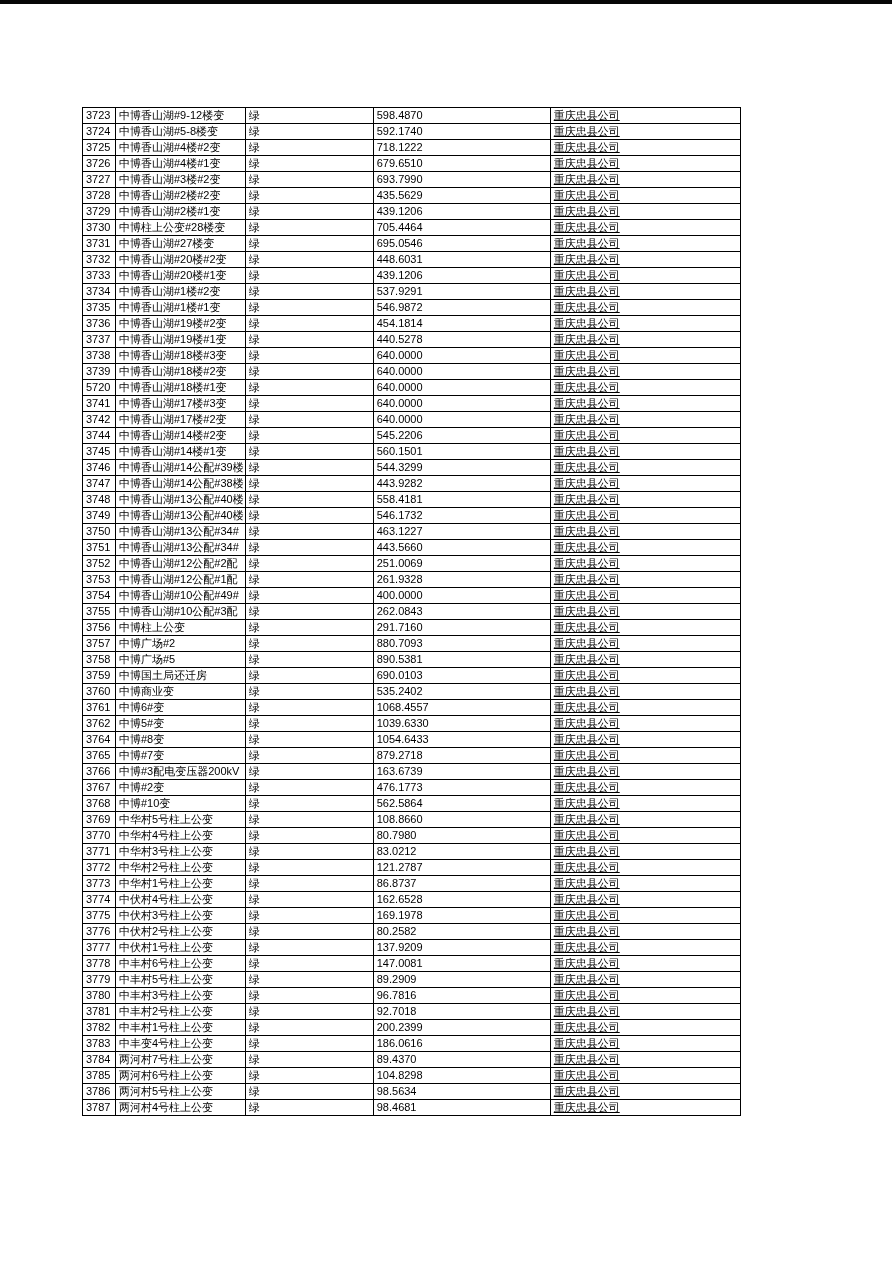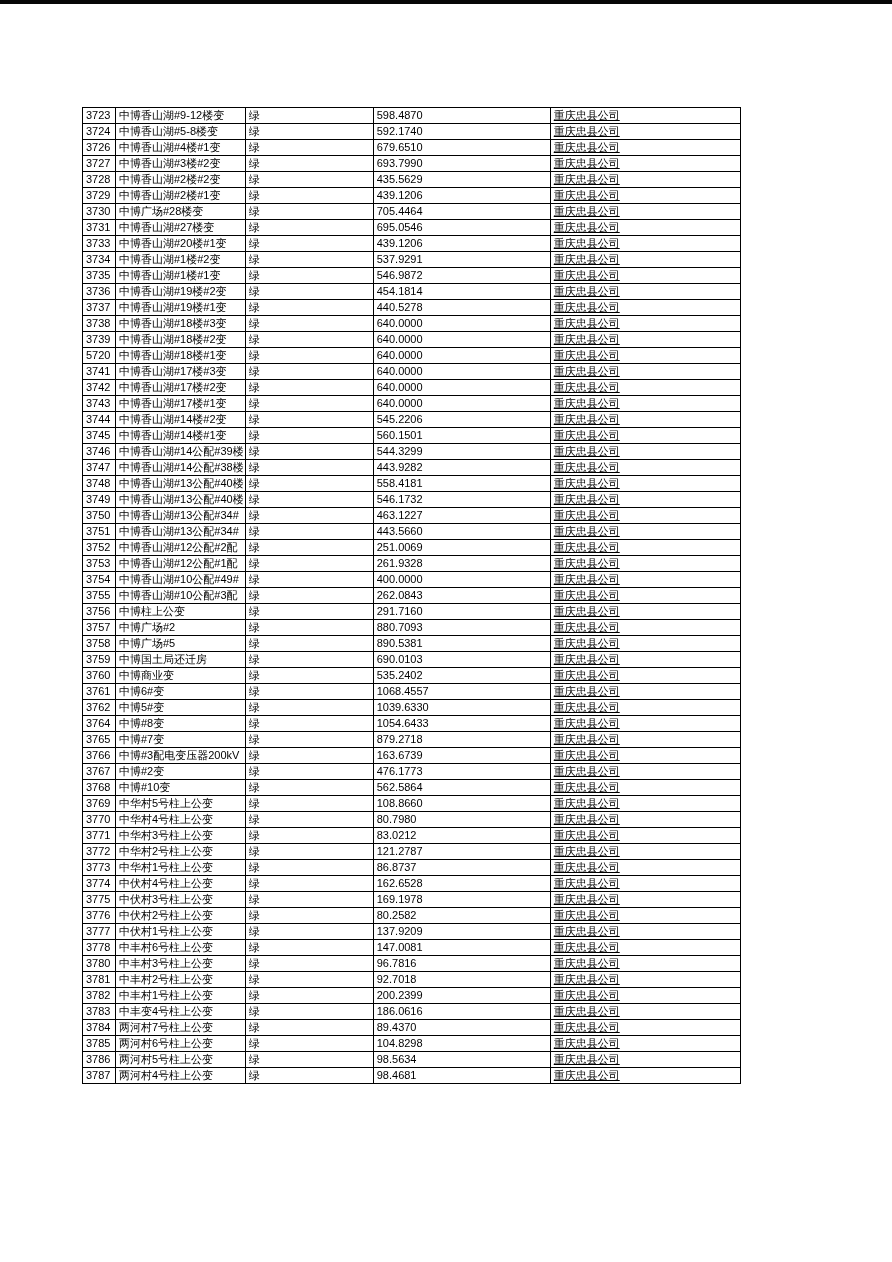--- a/index.html
+++ b/index.html
@@ -76,20 +76,27 @@
     </tr>
 
     <tr>
       <td>3724</td>
       <td>中博香山湖#5-8楼变</td>
       <td>绿</td>
       <td>592.1740</td>
       <td class="company">重庆忠县公司</td>
     </tr>
 
+    <tr>
+      <td>3725</td>
+      <td>中博香山湖#4楼#2变</td>
+      <td>绿</td>
+      <td>718.1222</td>
+      <td class="company">重庆忠县公司</td>
+    </tr>
 
     <tr>
       <td>3726</td>
       <td>中博香山湖#4楼#1变</td>
       <td>绿</td>
       <td>679.6510</td>
       <td class="company">重庆忠县公司</td>
     </tr>
 
     <tr>
@@ -111,34 +118,41 @@
     <tr>
       <td>3729</td>
       <td>中博香山湖#2楼#1变</td>
       <td>绿</td>
       <td>439.1206</td>
       <td class="company">重庆忠县公司</td>
     </tr>
 
     <tr>
       <td>3730</td>
-      <td>中博广场#28楼变</td>
+      <td>中博柱上公变#28楼变</td>
       <td>绿</td>
       <td>705.4464</td>
       <td class="company">重庆忠县公司</td>
     </tr>
 
     <tr>
       <td>3731</td>
       <td>中博香山湖#27楼变</td>
       <td>绿</td>
       <td>695.0546</td>
       <td class="company">重庆忠县公司</td>
     </tr>
 
+    <tr>
+      <td>3732</td>
+      <td>中博香山湖#20楼#2变</td>
+      <td>绿</td>
+      <td>448.6031</td>
+      <td class="company">重庆忠县公司</td>
+    </tr>
 
     <tr>
       <td>3733</td>
       <td>中博香山湖#20楼#1变</td>
       <td>绿</td>
       <td>439.1206</td>
       <td class="company">重庆忠县公司</td>
     </tr>
 
     <tr>
@@ -206,27 +220,20 @@
     </tr>
 
     <tr>
       <td>3742</td>
       <td>中博香山湖#17楼#2变</td>
       <td>绿</td>
       <td>640.0000</td>
       <td class="company">重庆忠县公司</td>
     </tr>
 
-    <tr>
-      <td>3743</td>
-      <td>中博香山湖#17楼#1变</td>
-      <td>绿</td>
-      <td>640.0000</td>
-      <td class="company">重庆忠县公司</td>
-    </tr>
 
     <tr>
       <td>3744</td>
       <td>中博香山湖#14楼#2变</td>
       <td>绿</td>
       <td>545.2206</td>
       <td class="company">重庆忠县公司</td>
     </tr>
 
     <tr>
@@ -487,20 +494,27 @@
     </tr>
 
     <tr>
       <td>3778</td>
       <td>中丰村6号柱上公变</td>
       <td>绿</td>
       <td>147.0081</td>
       <td class="company">重庆忠县公司</td>
     </tr>
 
+    <tr>
+      <td>3779</td>
+      <td>中丰村5号柱上公变</td>
+      <td>绿</td>
+      <td>89.2909</td>
+      <td class="company">重庆忠县公司</td>
+    </tr>
 
     <tr>
       <td>3780</td>
       <td>中丰村3号柱上公变</td>
       <td>绿</td>
       <td>96.7816</td>
       <td class="company">重庆忠县公司</td>
     </tr>
 
     <tr>

